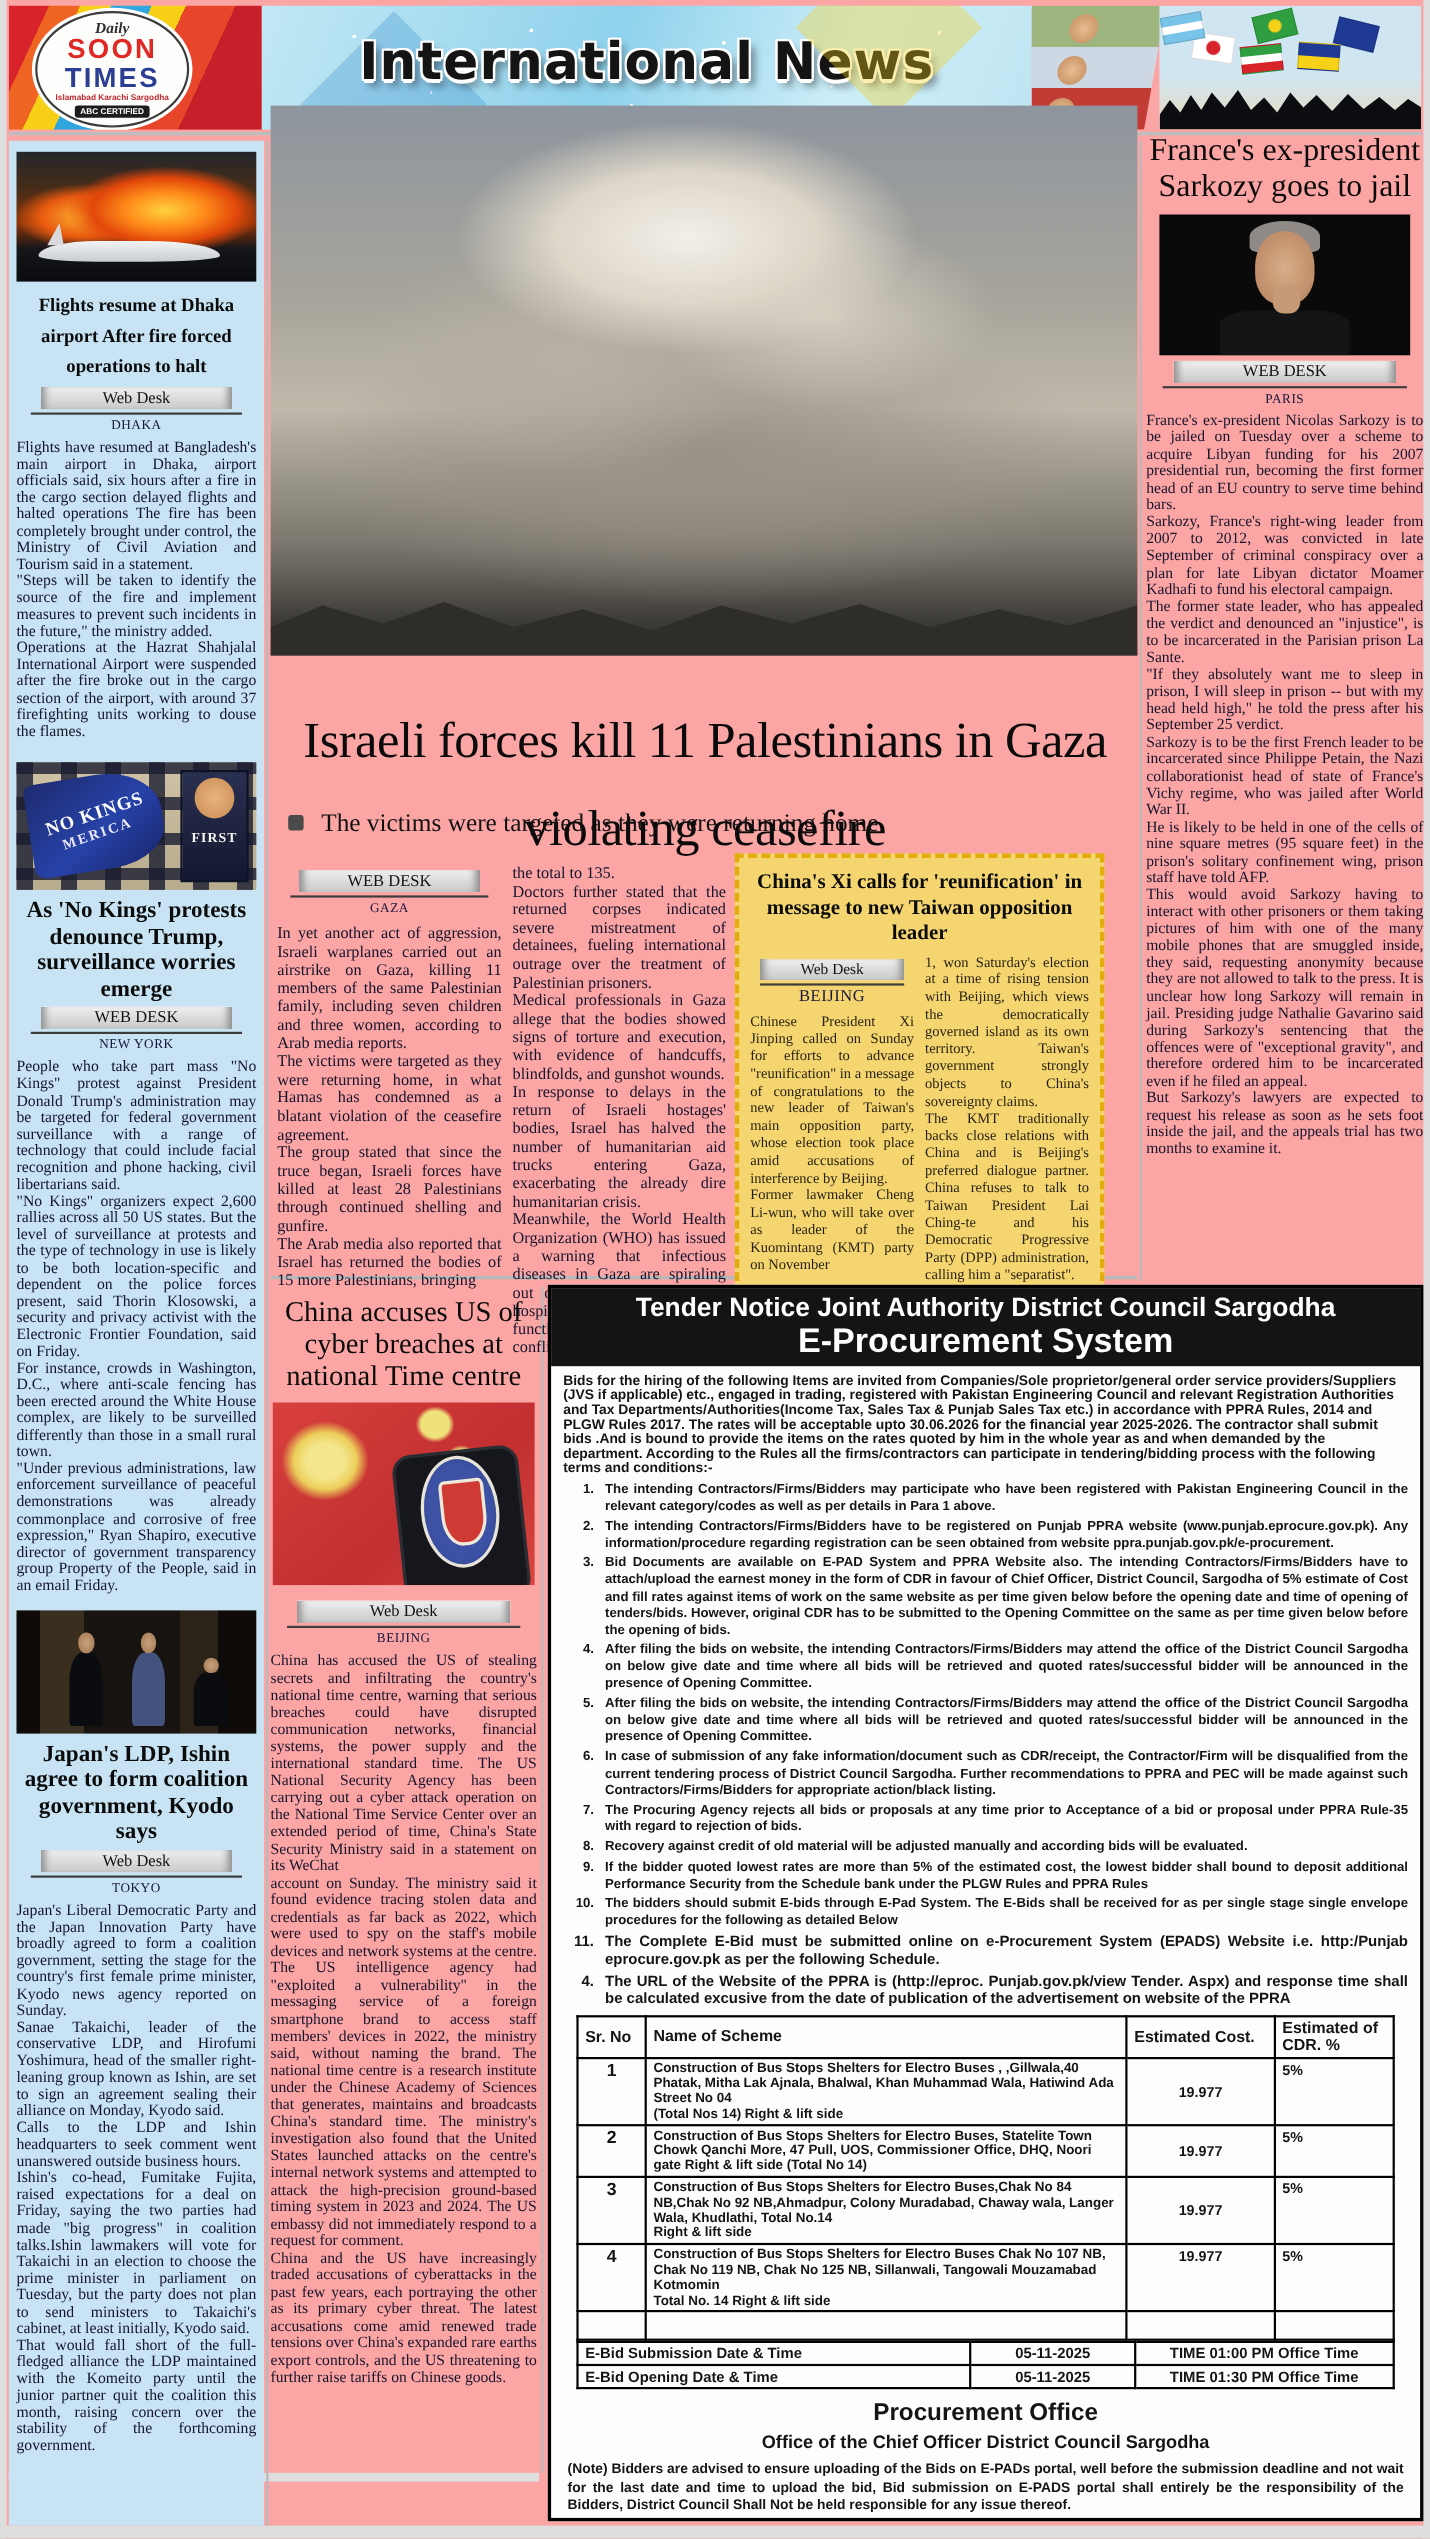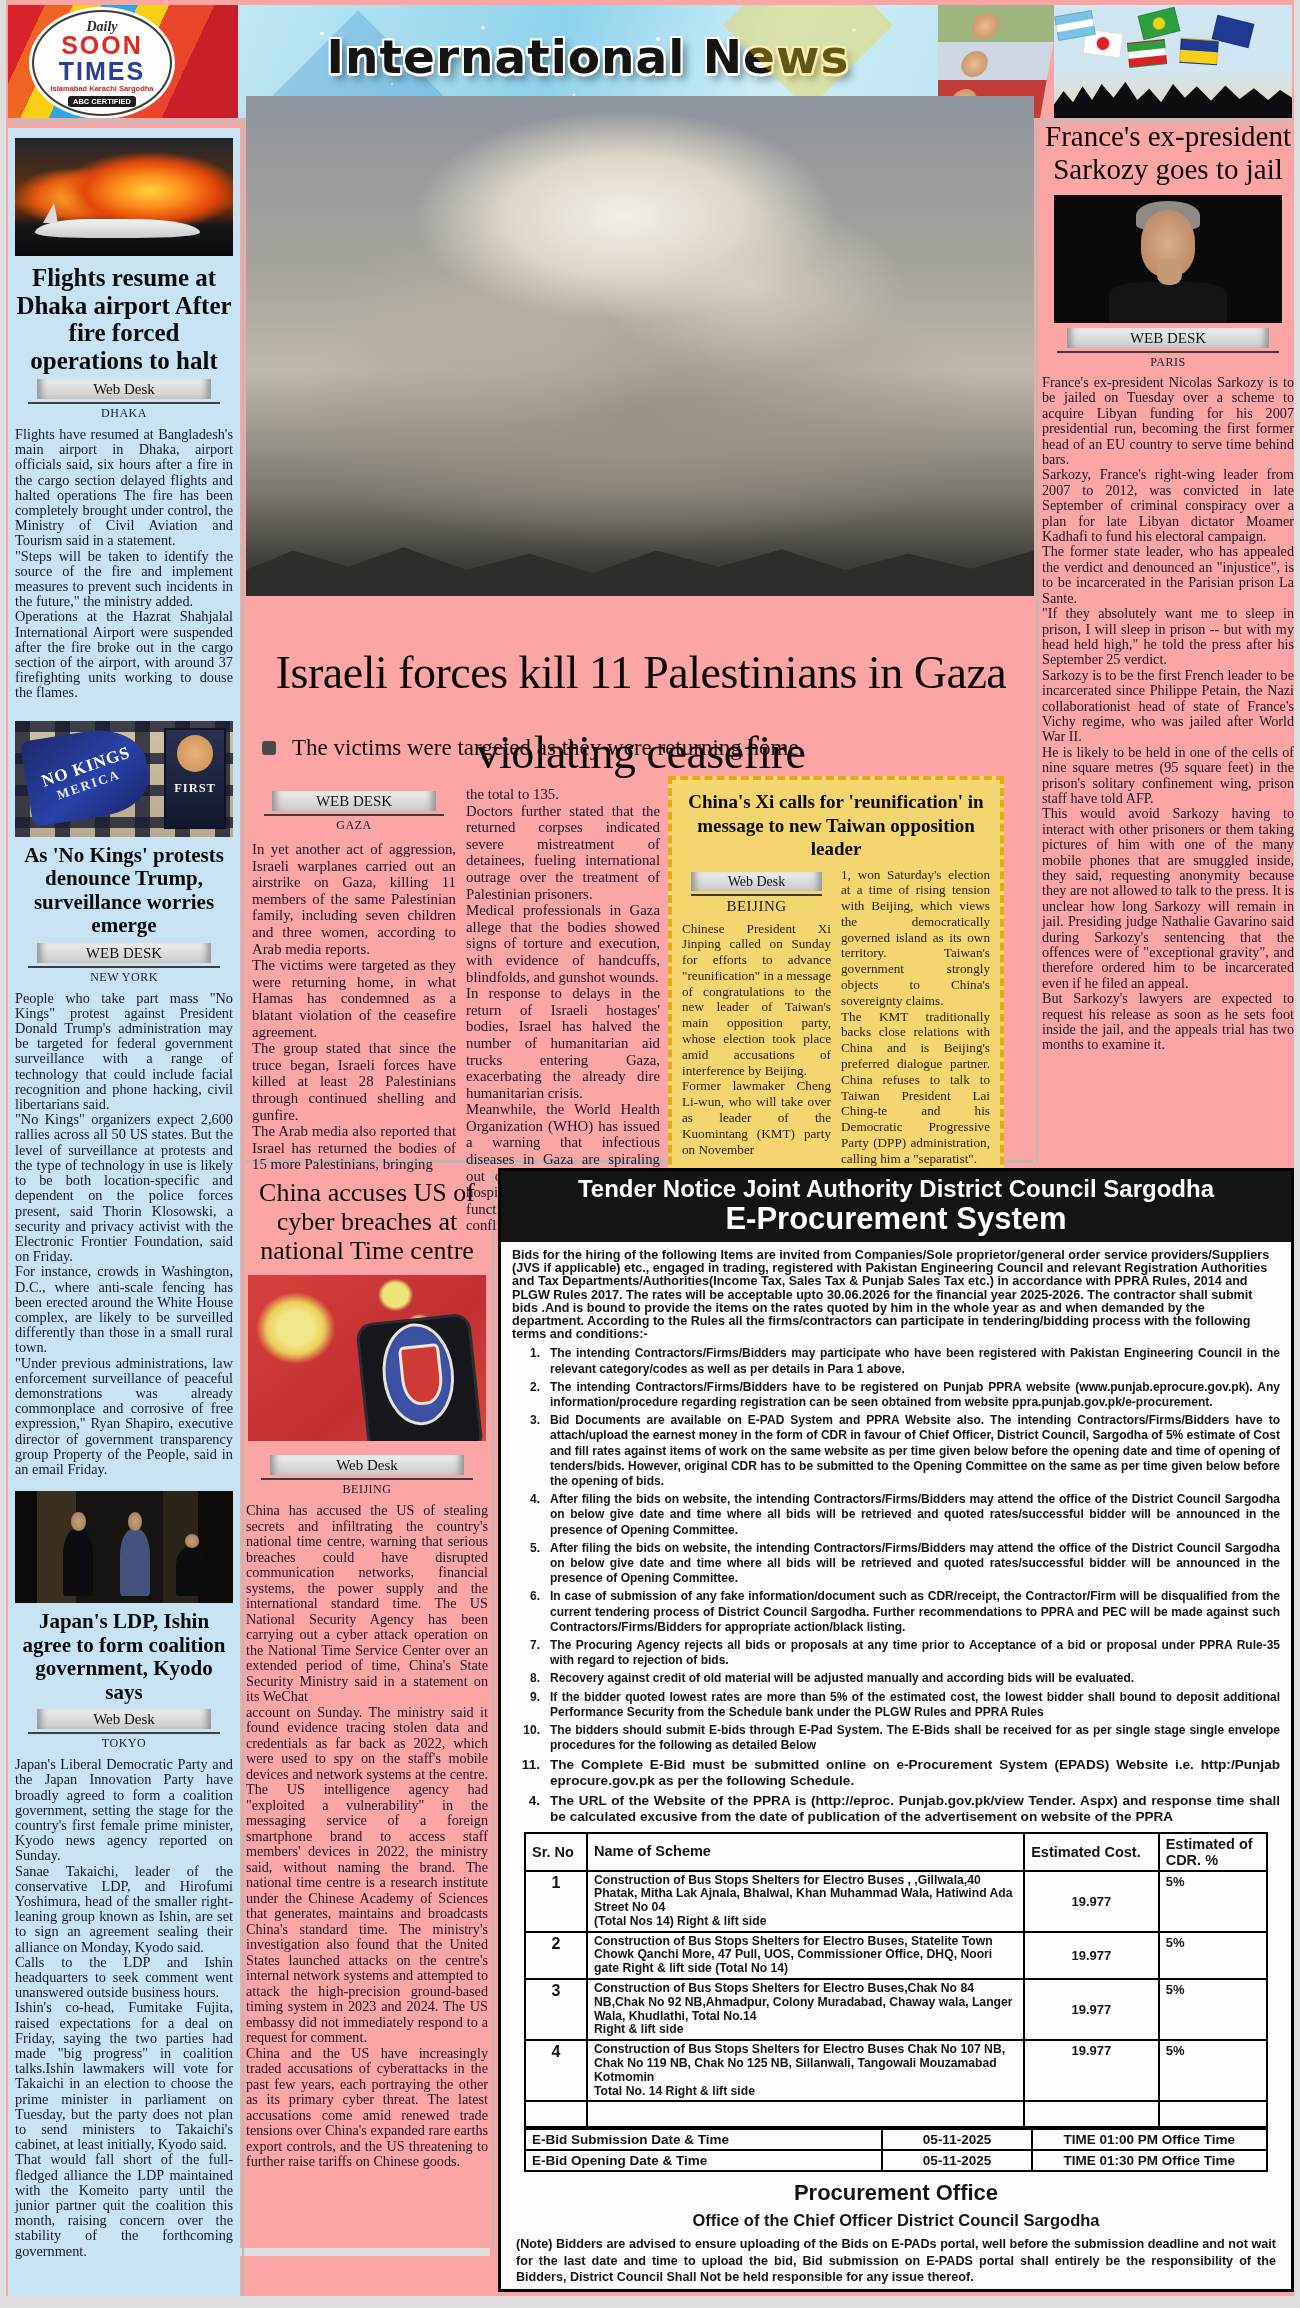--- a/index.html
+++ b/index.html
@@ -49,21 +49,21 @@
      box-shadow:inset 9px 0 7px -5px #909090,inset -9px 0 7px -5px #909090;text-align:center;
      font-size:15px;font-weight:400;color:#111;padding:2px 0 1px;}
   .b-rule{width:88%;margin:3px auto 2px;border-bottom:2.5px solid #3d3d3d;}
   .dateline{text-align:center;font-size:12px;color:#16163a;letter-spacing:.5px;}
   .hl{font-weight:700;text-align:center;color:#0b0b0b;}
   .body p{margin:0;text-align:justify;}
   .photo{position:relative;overflow:hidden;}
   
   .left-col{left:8px;top:128px;width:232px;height:2168px;background:#c8e4f4;overflow:hidden;}
   .lc-inner{padding:10px 7px 0;}
-  .lc-hl1{font-size:25px;line-height:27.5px;margin:8px 0 2px;text-align:center;}
+  .lc-hl1{font-size:17px;line-height:27.5px;margin:8px 0 2px;text-align:center;}
   .lc-hl2{font-size:21px;line-height:23.5px;margin:7px 0 2px;}
   .lc-body p{font-size:14.3px;line-height:15.2px;}
   .lc-body{margin-top:6px;}
   
   #fire-photo{height:118px;background:
      radial-gradient(55% 45% at 62% 45%,#ffd23e 0%,#ff8c1a 30%,#e1470a 55%,rgba(60,20,5,0) 75%),
      radial-gradient(40% 35% at 28% 50%,#ffb22e 0%,#e85a10 45%,rgba(60,20,5,0) 72%),
      linear-gradient(180deg,#23262b 0%,#4a2d17 30%,#8a3408 55%,#14161a 75%,#0a0b0d 100%);}
   .plane{position:absolute;left:9%;bottom:15%;width:76%;height:16%;background:linear-gradient(#f2f3f4,#c9ccd0);
      border-radius:45% 55% 55% 45%/100% 100% 40% 40%;}

